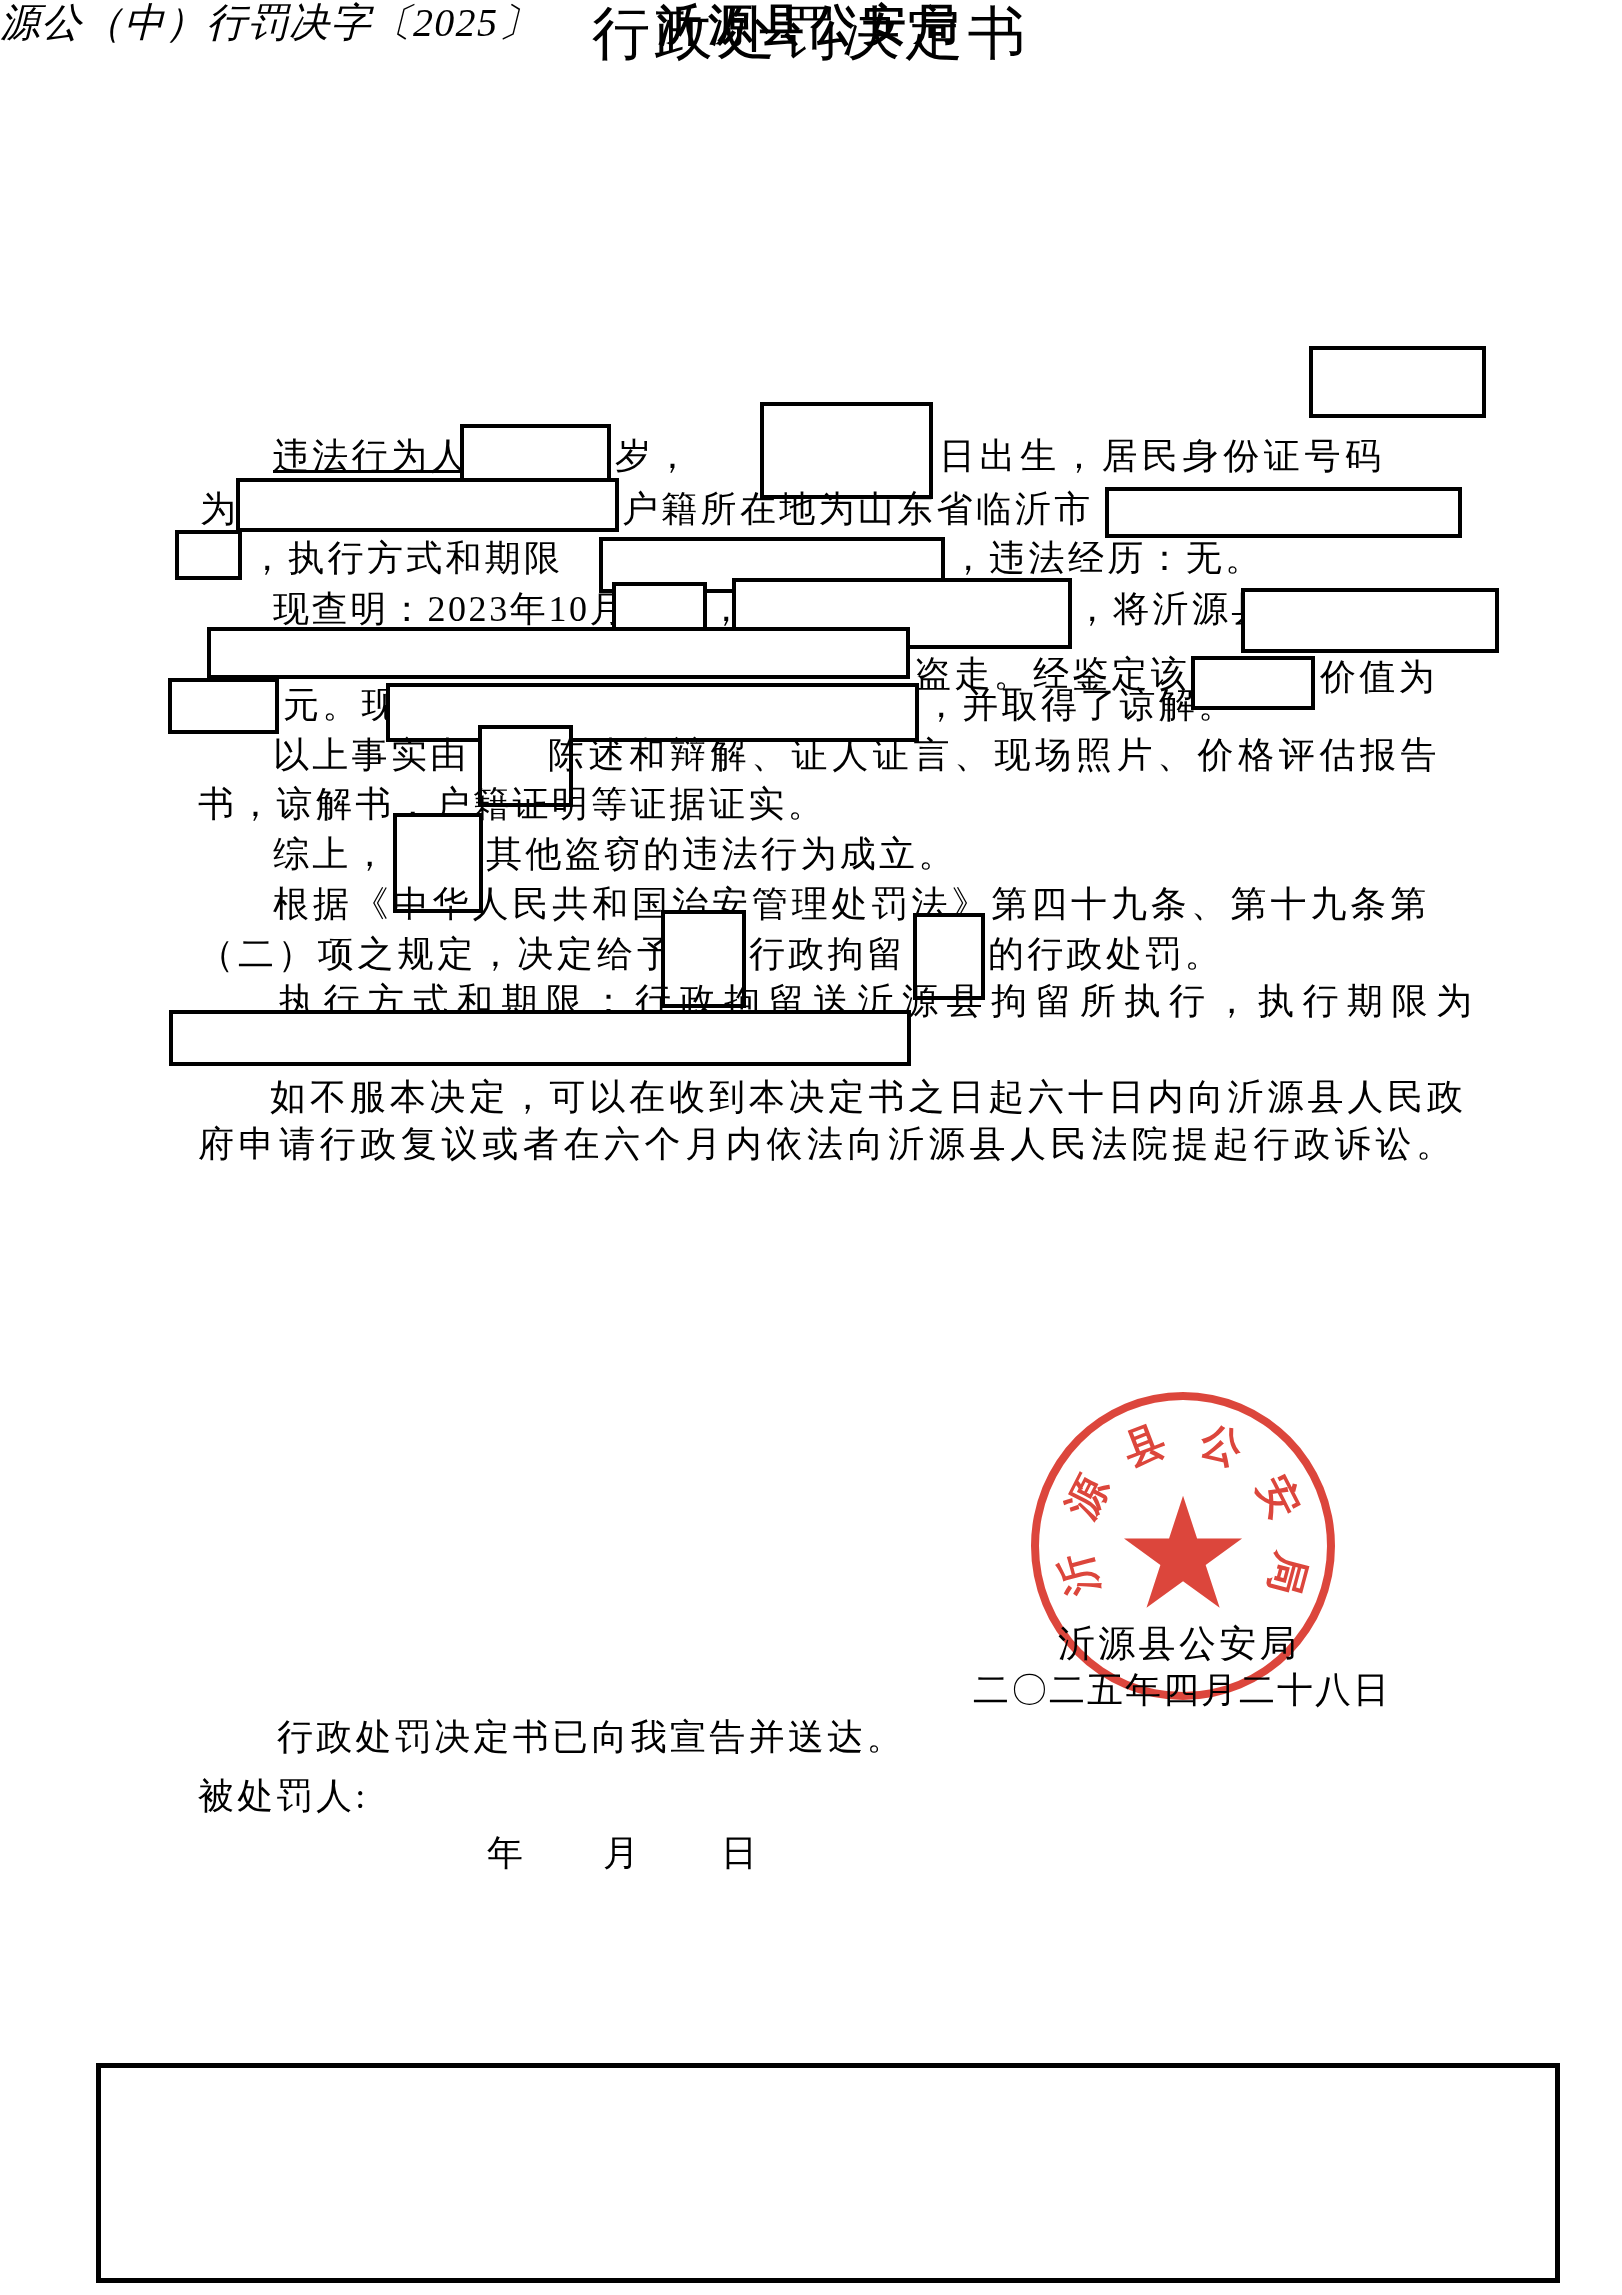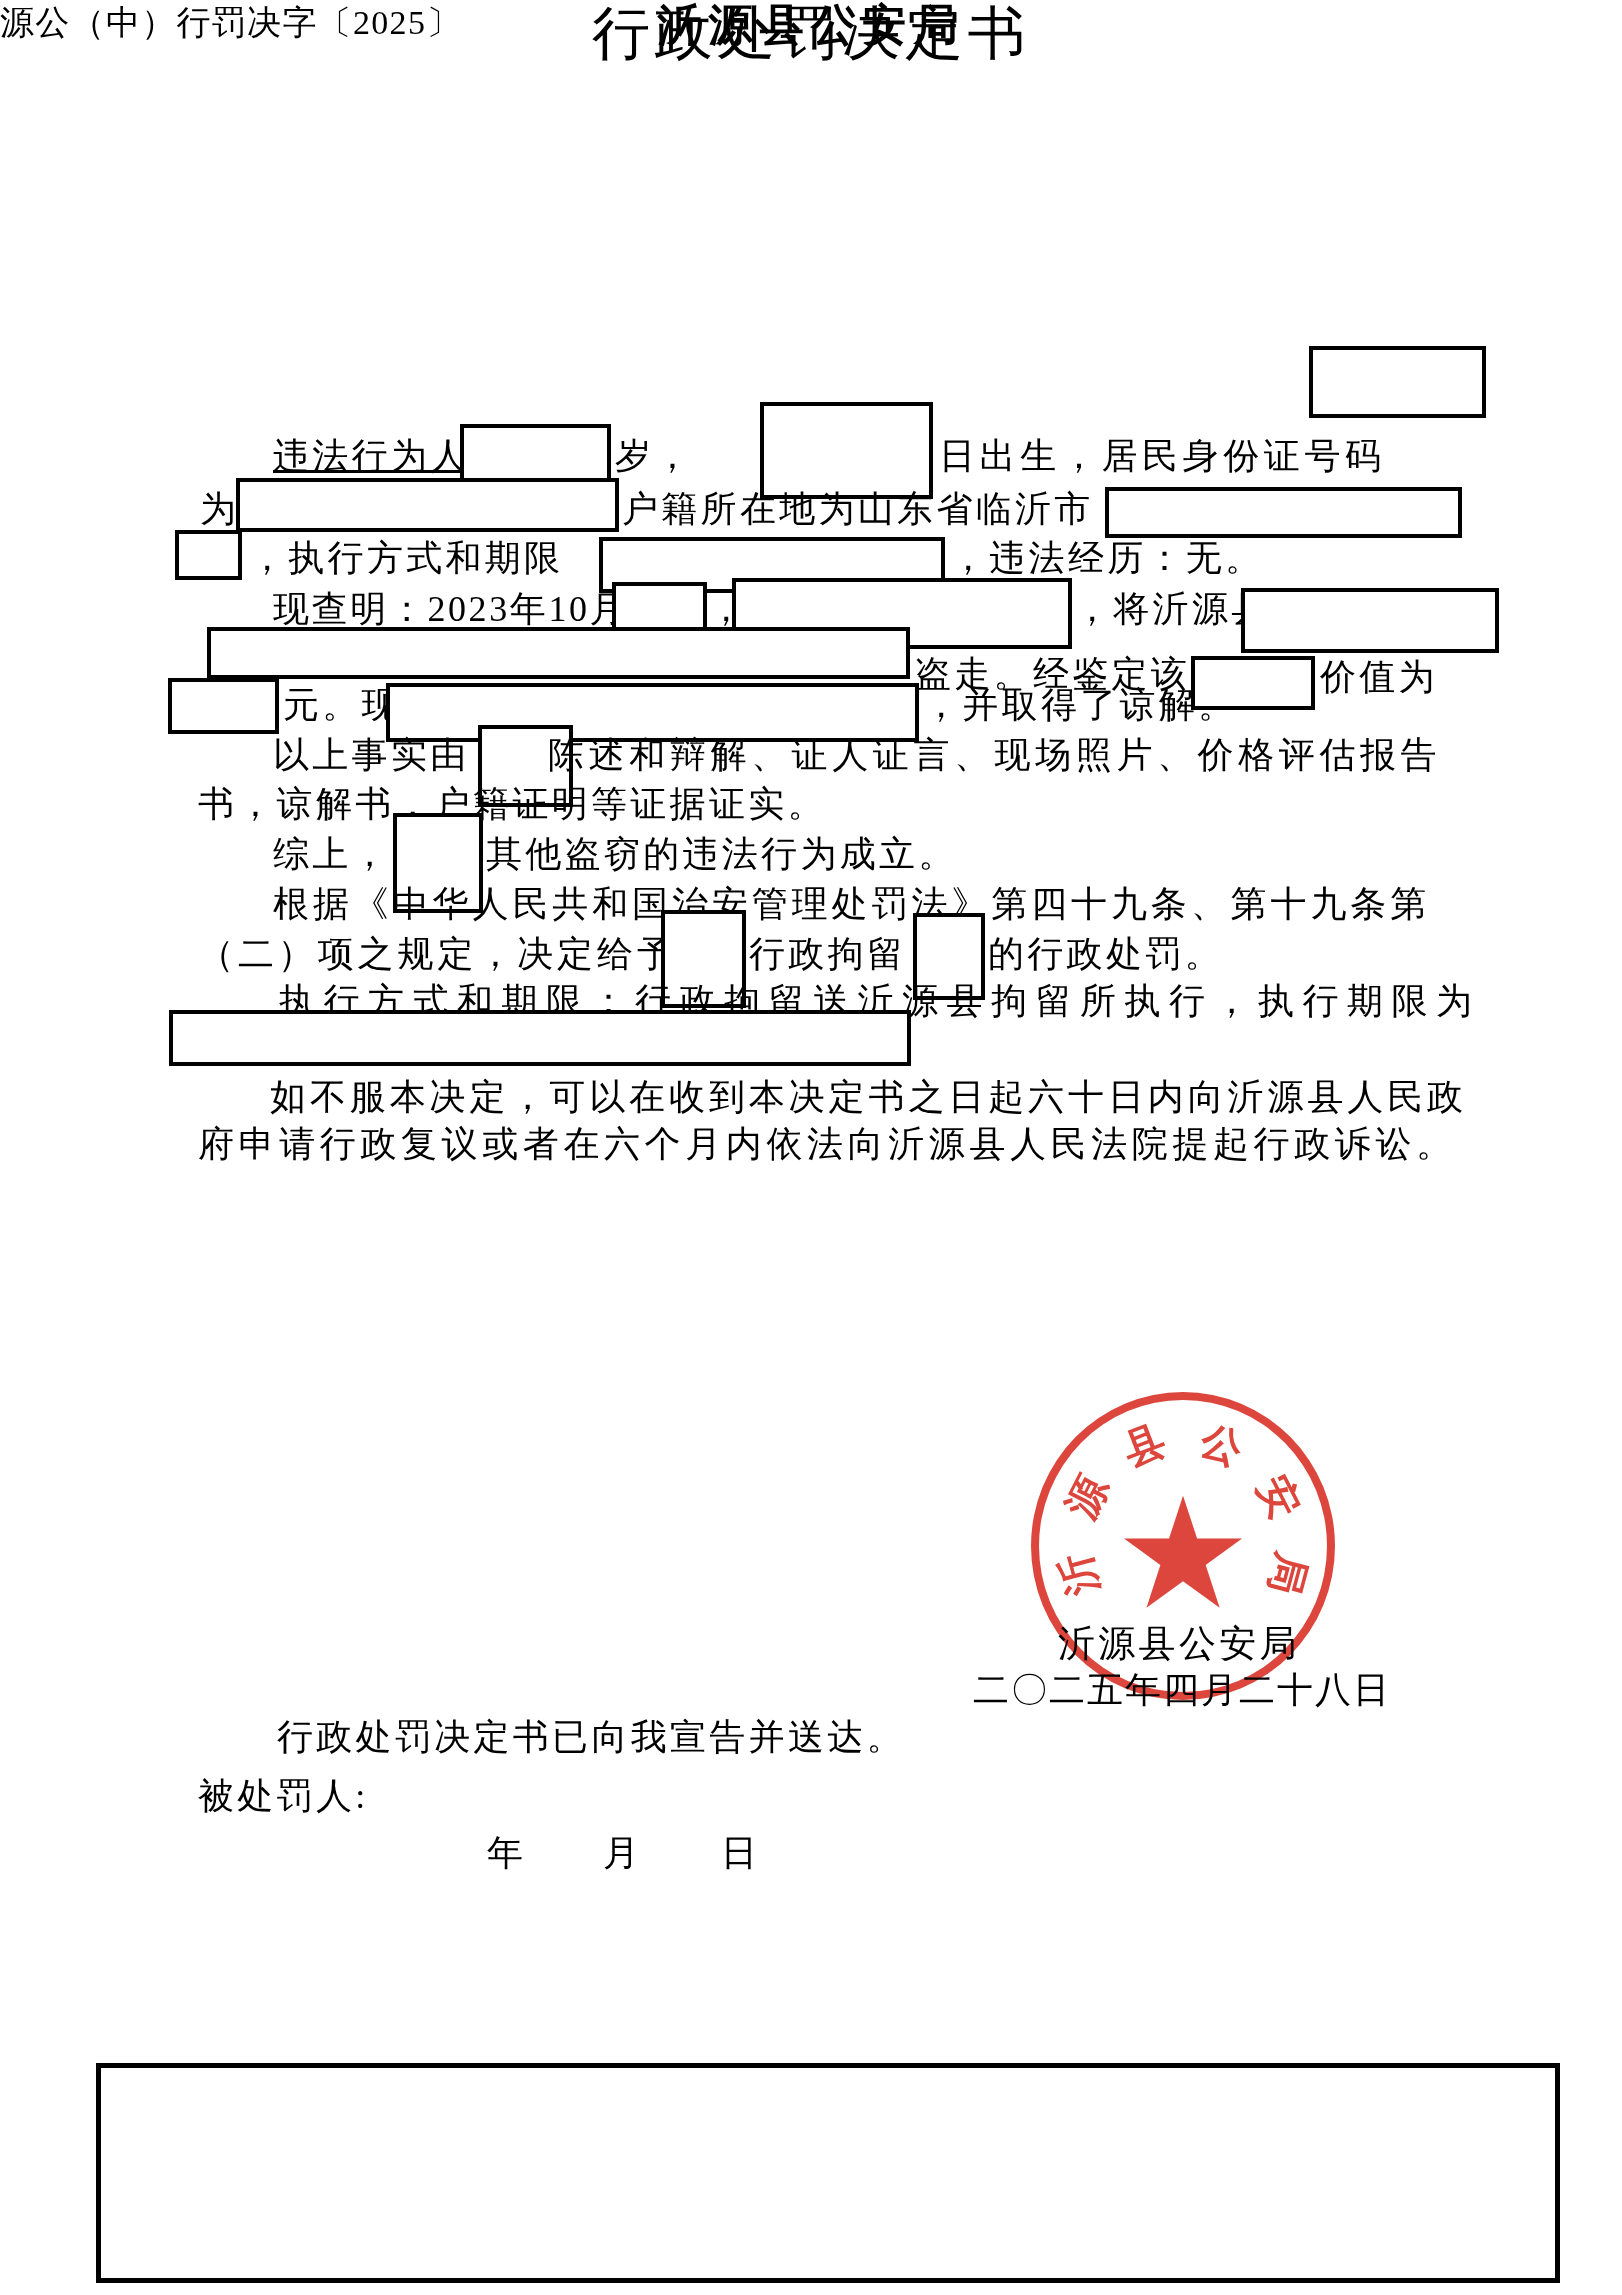--- a/index.html
+++ b/index.html
@@ -1,21 +1,21 @@
 <!DOCTYPE html>
 <html style="--seal-color: #d93226;font-size:10.5px"><head>
 <meta charset="utf-8">
 <style>
   html,body{margin:0;padding:0;background:#ffffff;}
   .page{position:relative;width:1622px;height:2295px;background:#fff;overflow:hidden;
         font-family:"Liberation Serif","DejaVu Serif",serif;color:#000;}
   .t{position:absolute;font-size:36px;line-height:46px;letter-spacing:3.3px;white-space:nowrap;}
   .title1{left:0;top:303;width:100%;text-align:center;font-size:44px;line-height:52px;font-weight:bold;letter-spacing:7.2px;}
   .title2{left:0;top:415;width:100%;text-align:center;font-size:58px;line-height:68px;font-weight:normal;letter-spacing:4.6px;}
-  .docnum{left:1258;top:558;font-size:34px;letter-spacing:1.3px;}
+  .docnum{left:1258;top:558;font-size:40px;letter-spacing:1.3px;font-style:italic;}
   .box{position:absolute;border:4.6px solid #000;background:#fff;box-sizing:border-box;}
   .bigbox{border-width:5.2px;}
   
   .seal{position:absolute;left:1031px;top:1392px;width:304px;height:308px;opacity:.9;mix-blend-mode:multiply;}
   .seal-ring{position:absolute;left:0;top:0;width:100%;height:100%;border:8.5px solid var(--seal-color,#d93226);border-radius:50%;box-sizing:border-box;}
   .seal-star{position:absolute;left:152px;top:162px;width:196px;height:196px;margin-left:-98px;margin-top:-98px;
              color:var(--seal-color,#d93226);font-size:154px;line-height:196px;text-align:center;font-family:"DejaVu Sans",sans-serif;}
   .arc-ch{position:absolute;width:48px;height:48px;margin-left:-24px;margin-top:-24px;text-align:center;
           color:var(--seal-color,#d93226);font-size:41px;line-height:48px;font-weight:bold;}
   .sig-agency{left:1058px;top:1621px;}

